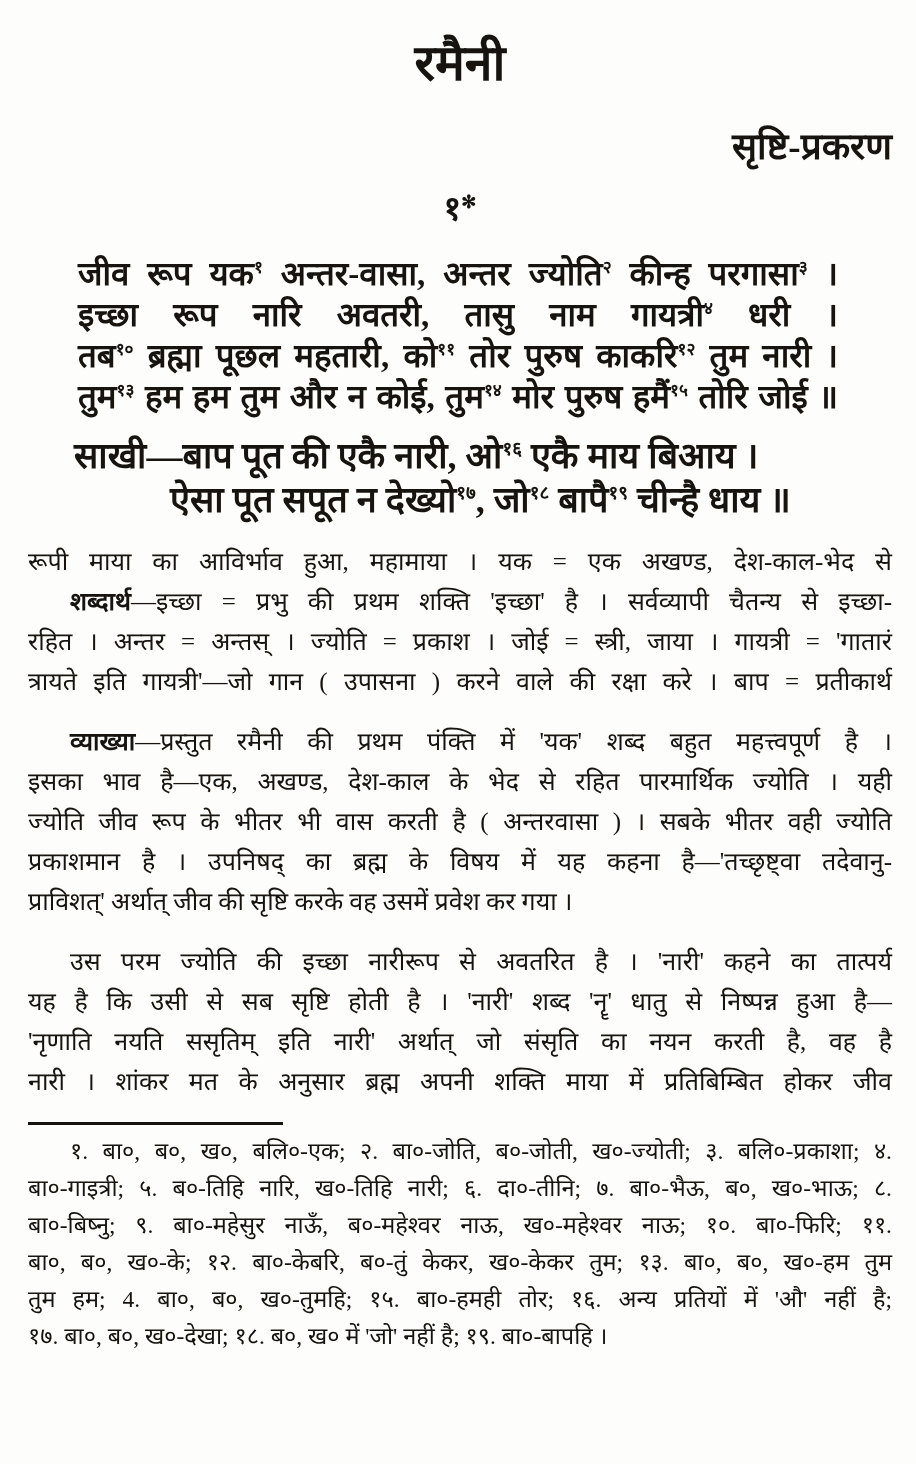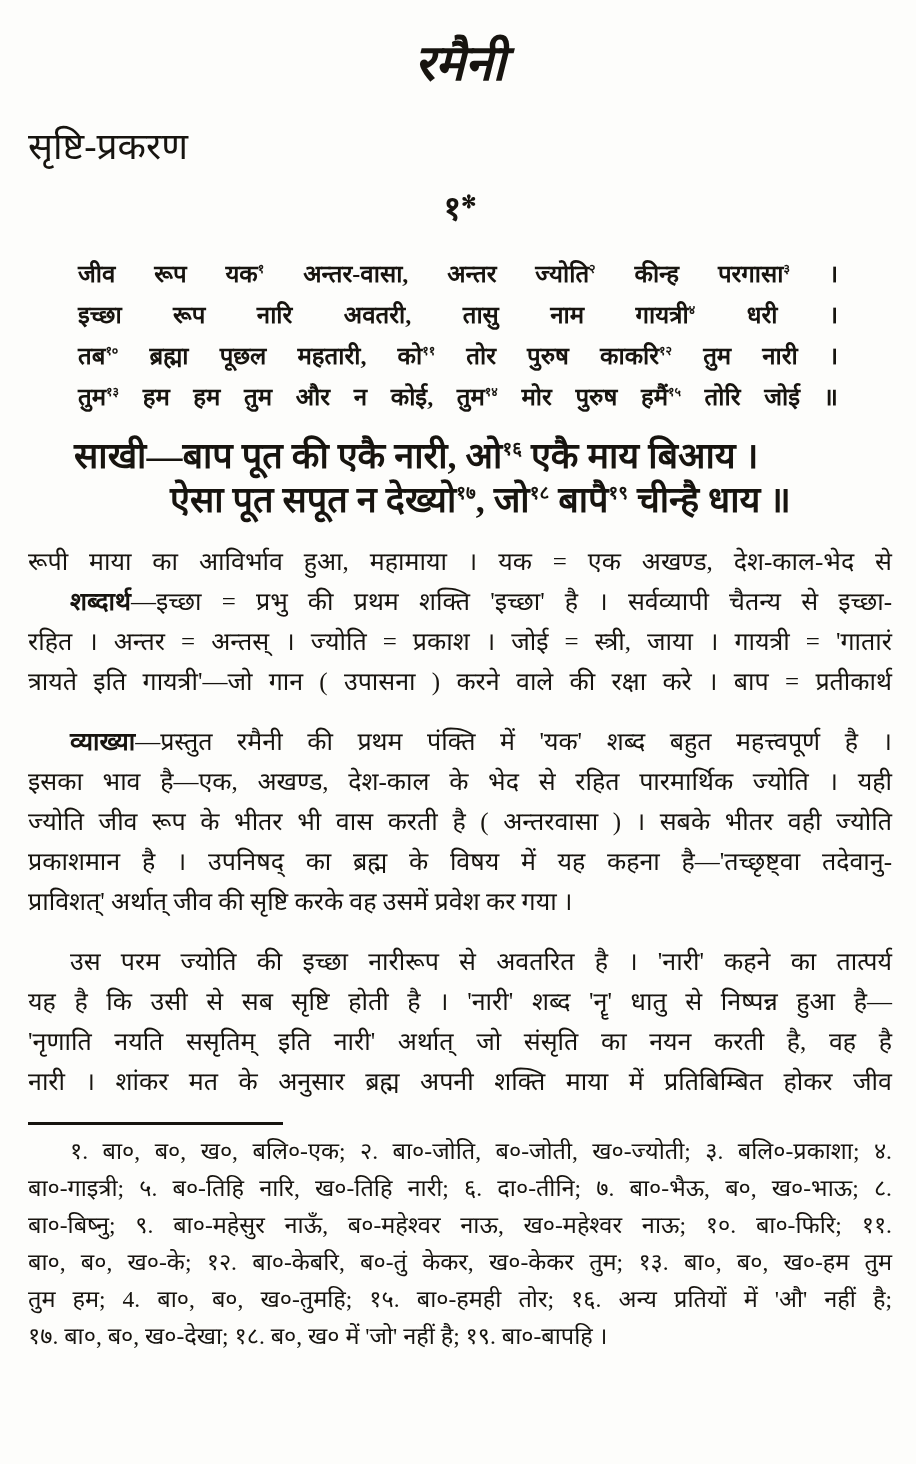--- a/index.html
+++ b/index.html
@@ -7,35 +7,35 @@
     width:916px;min-height:1464px;
     background:#fdfdfb;
     color:#17140f;
     font-family:"Liberation Serif","DejaVu Serif",serif;
     -webkit-font-smoothing:antialiased;
   }
   .page{padding:24px 24px 30px 28px;}
 
   .title{
     text-align:center;font-size:50px;font-weight:700;
-    line-height:58px;margin:10px 0 0 0;font-style:italic;
+    line-height:58px;margin:10px 0 0 0;
   }
   .section-heading{
-    text-align:left;font-size:37px;font-weight:400;
+    text-align:right;font-size:37px;font-weight:700;
     line-height:46px;margin:32px 0 0 0;
   }
   .verse-number{
     text-align:center;font-size:34px;font-weight:700;
     line-height:42px;margin:18px 0 0 0;
   }
   .verse-number sup{font-size:18px;vertical-align:super;}
 
   .verse{
     margin:24px 54px 0 50px;
-    font-size:24px;font-weight:700;line-height:41px;
+    font-size:33px;font-weight:700;line-height:41px;
   }
   .verse > .vline{text-align:justify;text-align-last:justify;}
 
   .sakhi{
     margin:16px 60px 0 46px;
     font-size:36px;font-weight:700;line-height:44px;
   }
   .sakhi > .vline:nth-child(2){margin-left:96px;}
 
   sup{font-size:0.52em;vertical-align:super;line-height:0;}

